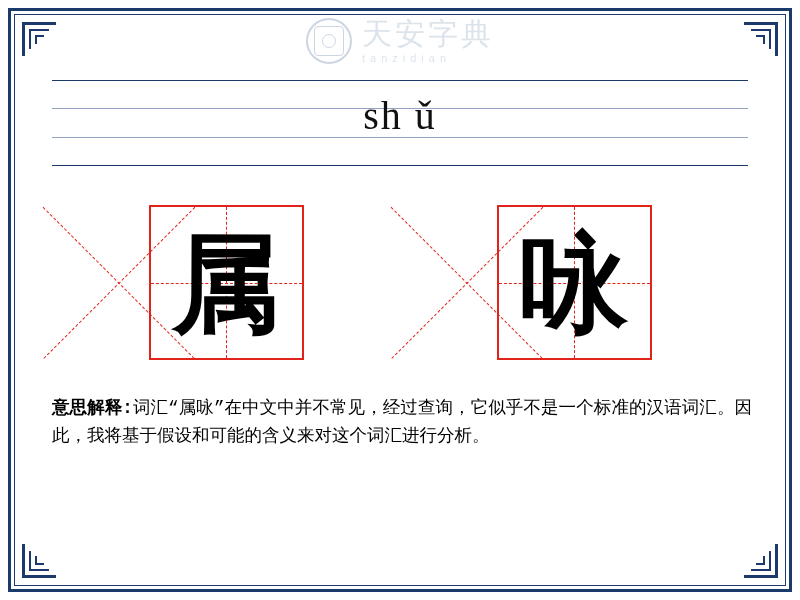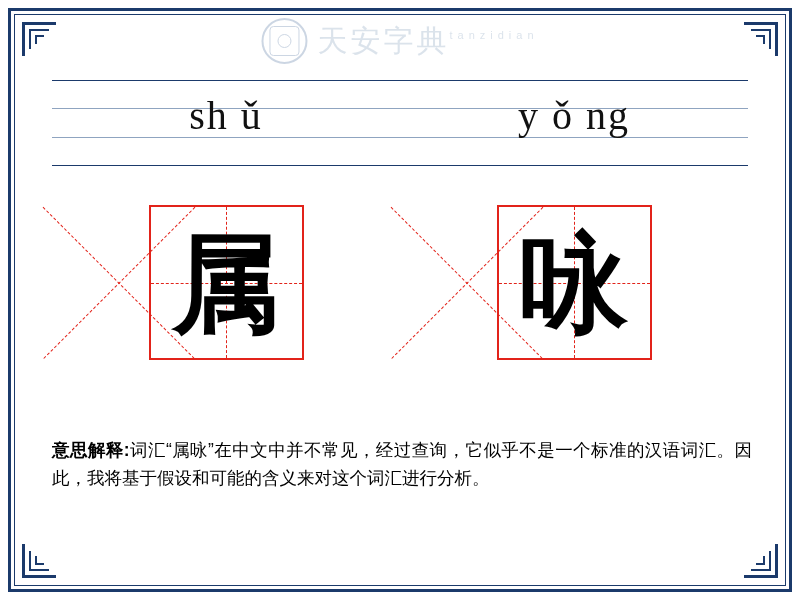--- a/index.html
+++ b/index.html
@@ -90,21 +90,21 @@
     content: "";
     position: absolute;
     left: 14px; top: 14px;
     width: 14px; height: 14px;
     border: 1px solid #6f8bb0;
     border-radius: 50%;
     box-sizing: border-box;
   }
   .logo-text {
     display: flex;
-    flex-direction: row;
+    flex-direction: column;
     line-height: 1;
   }
   .logo-cn {
     font-size: 30px;
     color: #9ab0c8;
     letter-spacing: 3px;
     font-family: "DejaVu Serif", serif;
   }
   .logo-en {
     font-size: 11px;
@@ -214,26 +214,26 @@
     line-height: 1;
     color: #000000;
     font-family: "DejaVu Serif", serif;
     font-weight: 700;
   }
 
   
   .explain {
     position: absolute;
     left: 52px;
-    top: 436px;
+    top: 394px;
     width: 700px;
     font-size: 17.5px;
     line-height: 1.6;
     color: #000000;
-    font-family: Liberation Sans, sans-serif;
+    font-family: Liberation Mono, monospace;
     text-align: justify;
   }
   .explain .label {
     font-weight: 700;
   }
 </style>
 </head>
 <body>
 
 <div class="page">
@@ -283,21 +283,20 @@
   </div>
 
   <div class="staff">
     <div class="line l1"></div>
     <div class="line l2"></div>
     <div class="line l3"></div>
     <div class="line l4"></div>
   </div>
   <div class="pinyin-row">
     <div class="pinyin-cell">sh ǔ</div>
-    <div class="pinyin-cell">y ǒ ng</div>
   </div>
 
   <div class="char-row">
     <div class="char-cell">
       <div class="grid-box">
         <span class="dash-h"></span>
         <span class="dash-v"></span>
         <span class="dash-d1"></span>
         <span class="dash-d2"></span>
         <span class="grid-char">属</span>

